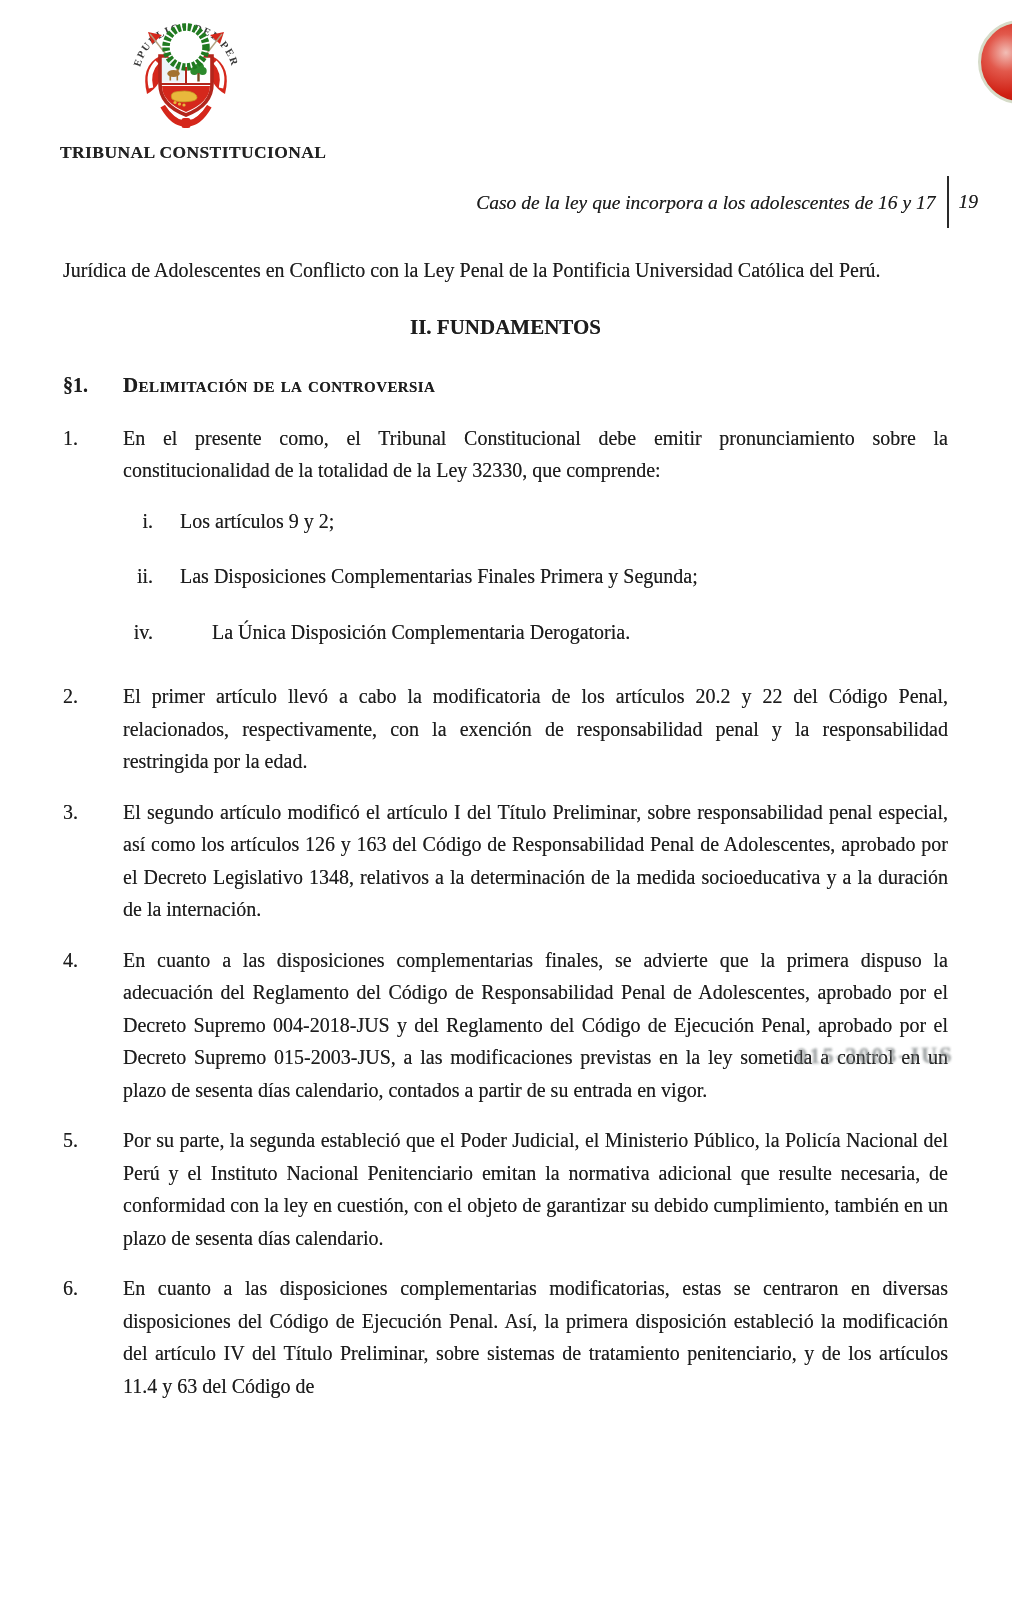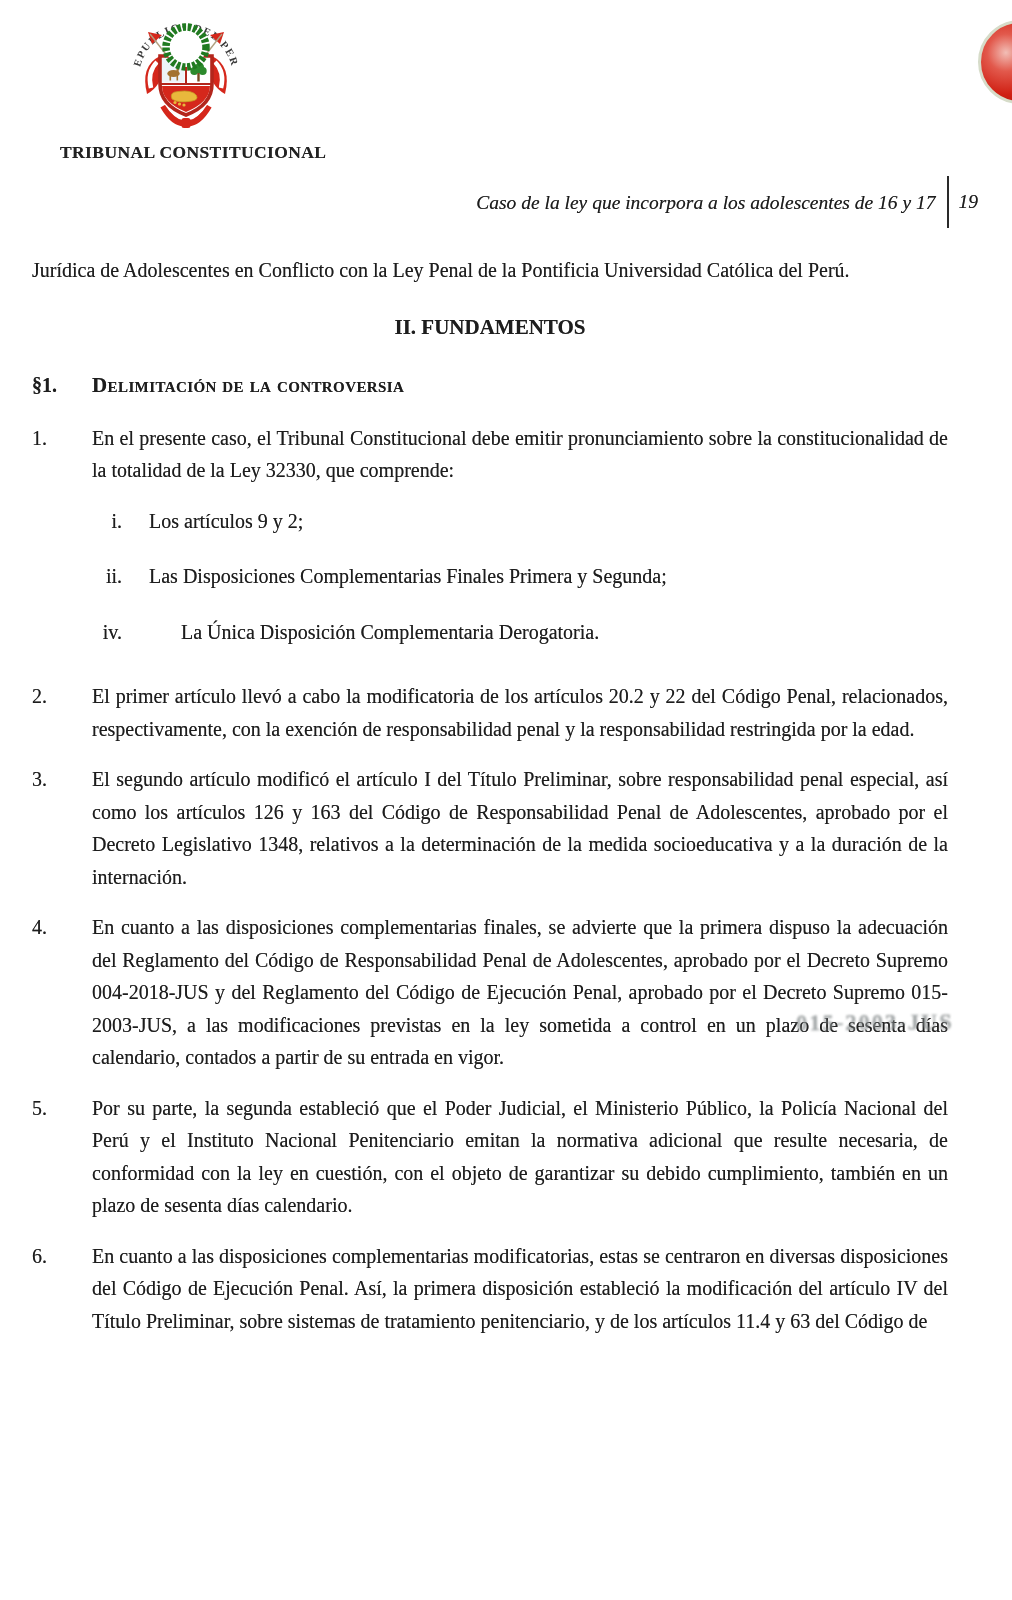--- a/index.html
+++ b/index.html
@@ -27,21 +27,21 @@
   }
   .caption-row {
     position:absolute; right:34px; top:176px;
     display:flex; align-items:center;font-style:italic;
   }
   .caption { text-align:right; font-size:19.5px; line-height:25px; }
   .vdivider { width:2px; height:52px; background:#2a2a2a; margin:0 10px 0 11px; }
   .pageno { font-size:19.5px; }
 
   
-  .content { padding:6px 64px 0 32px; }
+  .content { padding:6px 64px 0 63px; }
   .intro { text-align:justify; margin-bottom:24px; }
   .h-main { text-align:center; font-weight:700; font-size:21px; margin-bottom:26px; }
   .section-row { display:flex; font-weight:700; margin-bottom:20px; }
   .section-num { width:60px; flex:none; font-size:20px; }
   .section-title { font-variant:small-caps; font-size:21px; letter-spacing:.4px; }
 
   .para { display:flex; margin-bottom:18px; }
   .pnum { width:60px; flex:none; }
   .ptext { flex:1; text-align:justify; position:relative; }
 
@@ -132,21 +132,21 @@
 
     <div class="h-main">II. FUNDAMENTOS</div>
 
     <div class="section-row">
       <div class="section-num">§1.</div>
       <div class="section-title">Delimitación de la controversia</div>
     </div>
 
     <div class="para">
       <div class="pnum">1.</div>
-      <div class="ptext">En el presente caso, el Tribunal Constitucional debe emitir pronunciamiento sobre la constitucionalidad de la totalidad de la Ley 32330, que comprende:</div>
+      <div class="ptext">En el presente como, el Tribunal Constitucional debe emitir pronunciamiento sobre la constitucionalidad de la totalidad de la Ley 32330, que comprende:</div>
     </div>
 
     <div class="rlist">
       <div class="rrow">
         <div class="rnum">i.</div>
         <div class="rtext">Los artículos 9 y 2;</div>
       </div>
       <div class="rrow">
         <div class="rnum">ii.</div>
         <div class="rtext">Las Disposiciones Complementarias Finales Primera y Segunda;</div>

